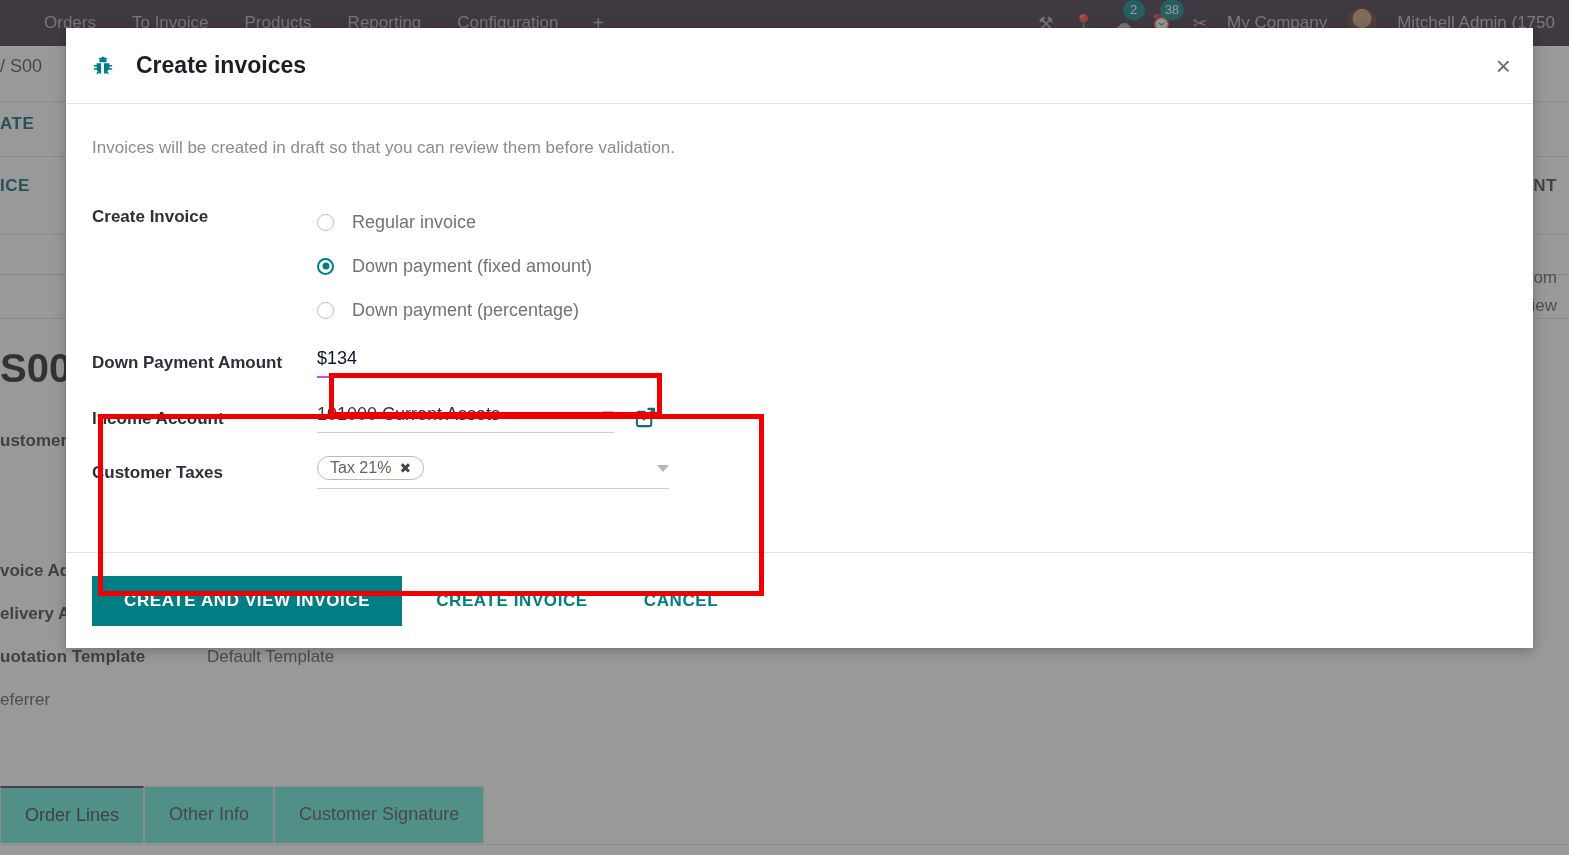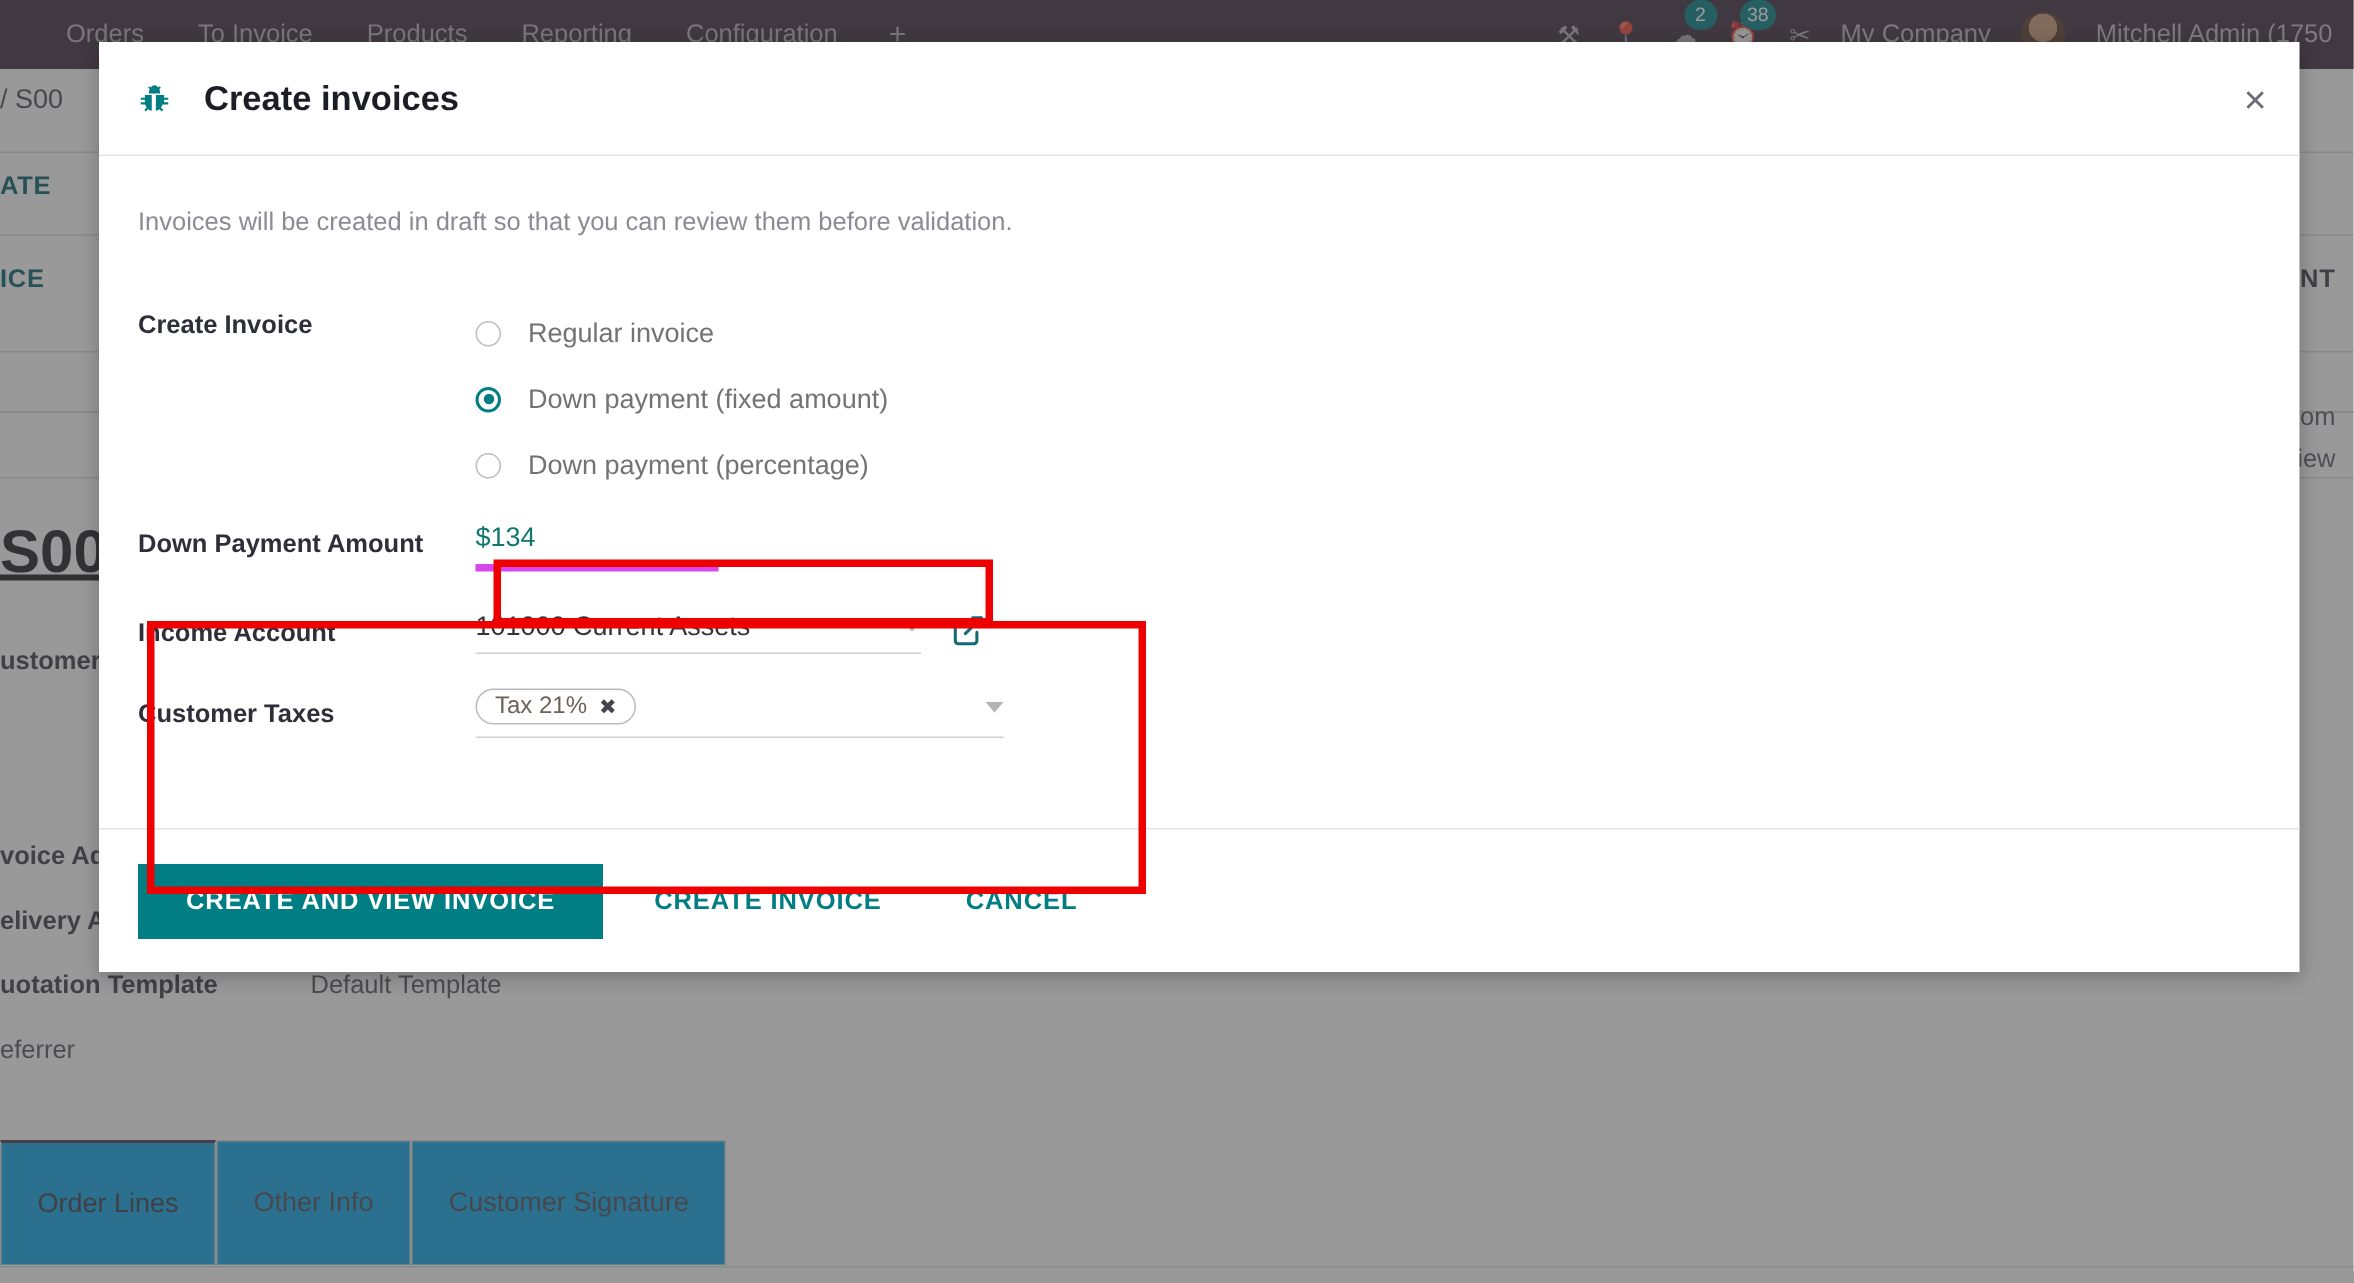--- a/index.html
+++ b/index.html
@@ -45,27 +45,27 @@
   .company-name, .user-name { color: #c0b5c2; font-size: 17px; }
 
   .bg-body { position: absolute; top: 46px; left: 0; right: 0; bottom: 0; background: #fff; }
   .breadcrumb { position: absolute; top: 10px; left: 0; font-size: 18px; color: #4a4a55; }
   .stat-row-1 { position: absolute; top: 68px; left: 0; font-size: 17px; color: #00606b; font-weight: 700; letter-spacing: .5px; }
   .divline { position: absolute; left: 0; right: 0; height: 1px; background: #dededf; }
   .stat-row-2 { position: absolute; top: 130px; left: 0; font-size: 17px; color: #00606b; font-weight: 700; letter-spacing: .5px; }
   .stat-row-2 .sub { color: #4a4a55; font-weight: 400; margin-left: 30px; }
   .right-label { position: absolute; font-size: 17px; color: #3b3b47; font-weight: 700; letter-spacing: .5px; }
   .right-sub { position: absolute; font-size: 17px; color: #5a5a66; }
-  .bigtitle { position: absolute; top: 300px; left: 0; font-size: 40px; font-weight: 700; color: #1b1b22; text-decoration: underline; }
+  .bigtitle { position: absolute; top: 300px; left: 0; font-size: 40px; font-weight: 700; color: #1b1b22; }
   .fld-label { position: absolute; font-size: 17px; color: #3b3b47; font-weight: 700; }
   .fld-value { position: absolute; font-size: 17px; color: #55555f; }
   .tabs { position: absolute; left: 0; bottom: 12px; display: flex; }
   .tab {
-    padding: 30px 24px; font-size: 18px; color: #4b4b57;
-    border: 1px solid #dfdfe1; border-bottom: none; background: #0ea5e9;
+    padding: 17px 24px; font-size: 18px; color: #4b4b57;
+    border: 1px solid #dfdfe1; border-bottom: none; background: #5eead4;
   }
   .tab.active { border-top: 2px solid #51334f; color: #3a3a46; }
   .tabs-underline { position: absolute; left: 0; right: 0; bottom: 10px; height: 1px; background: #dfdfe1; }
 
   
   #scrim {
     position: absolute; inset: 0;
     background: rgba(70,70,70,0.55);
   }
 
@@ -109,22 +109,22 @@
     margin-right: 18px; flex: none; position: relative;
   }
   .radio.checked { border-color: #017e84; border-width: 2px; }
   .radio.checked::after {
     content: ""; position: absolute; left: 50%; top: 50%;
     width: 7px; height: 7px; border-radius: 50%;
     background: #017e84; transform: translate(-50%, -50%);
   }
   .radio-label { font-size: 18px; color: #737373; }
   .amount-input {
-    display: inline-block; min-width: 162px; font-size: 18px; color: #0f766e;
-    padding: 2px 0 7px 0; border-bottom: 5px solid #d946ef;
+    display: inline-block; min-width: 162px; font-size: 18px; color: #0f172a;
+    padding: 2px 0 7px 0; border-bottom: 2px solid #d946ef;
   }
   .account-wrap { display: flex; align-items: center; }
   .account-input {
     width: 297px; font-size: 18px; color: #33333d;
     padding: 2px 0 7px 0; border-bottom: 1px solid #cfcfd3;
     display: flex; align-items: center; justify-content: space-between;
   }
   .caret {
     width: 0; height: 0; border-left: 6px solid transparent;
     border-right: 6px solid transparent; border-top: 7px solid #b3b3b8;

